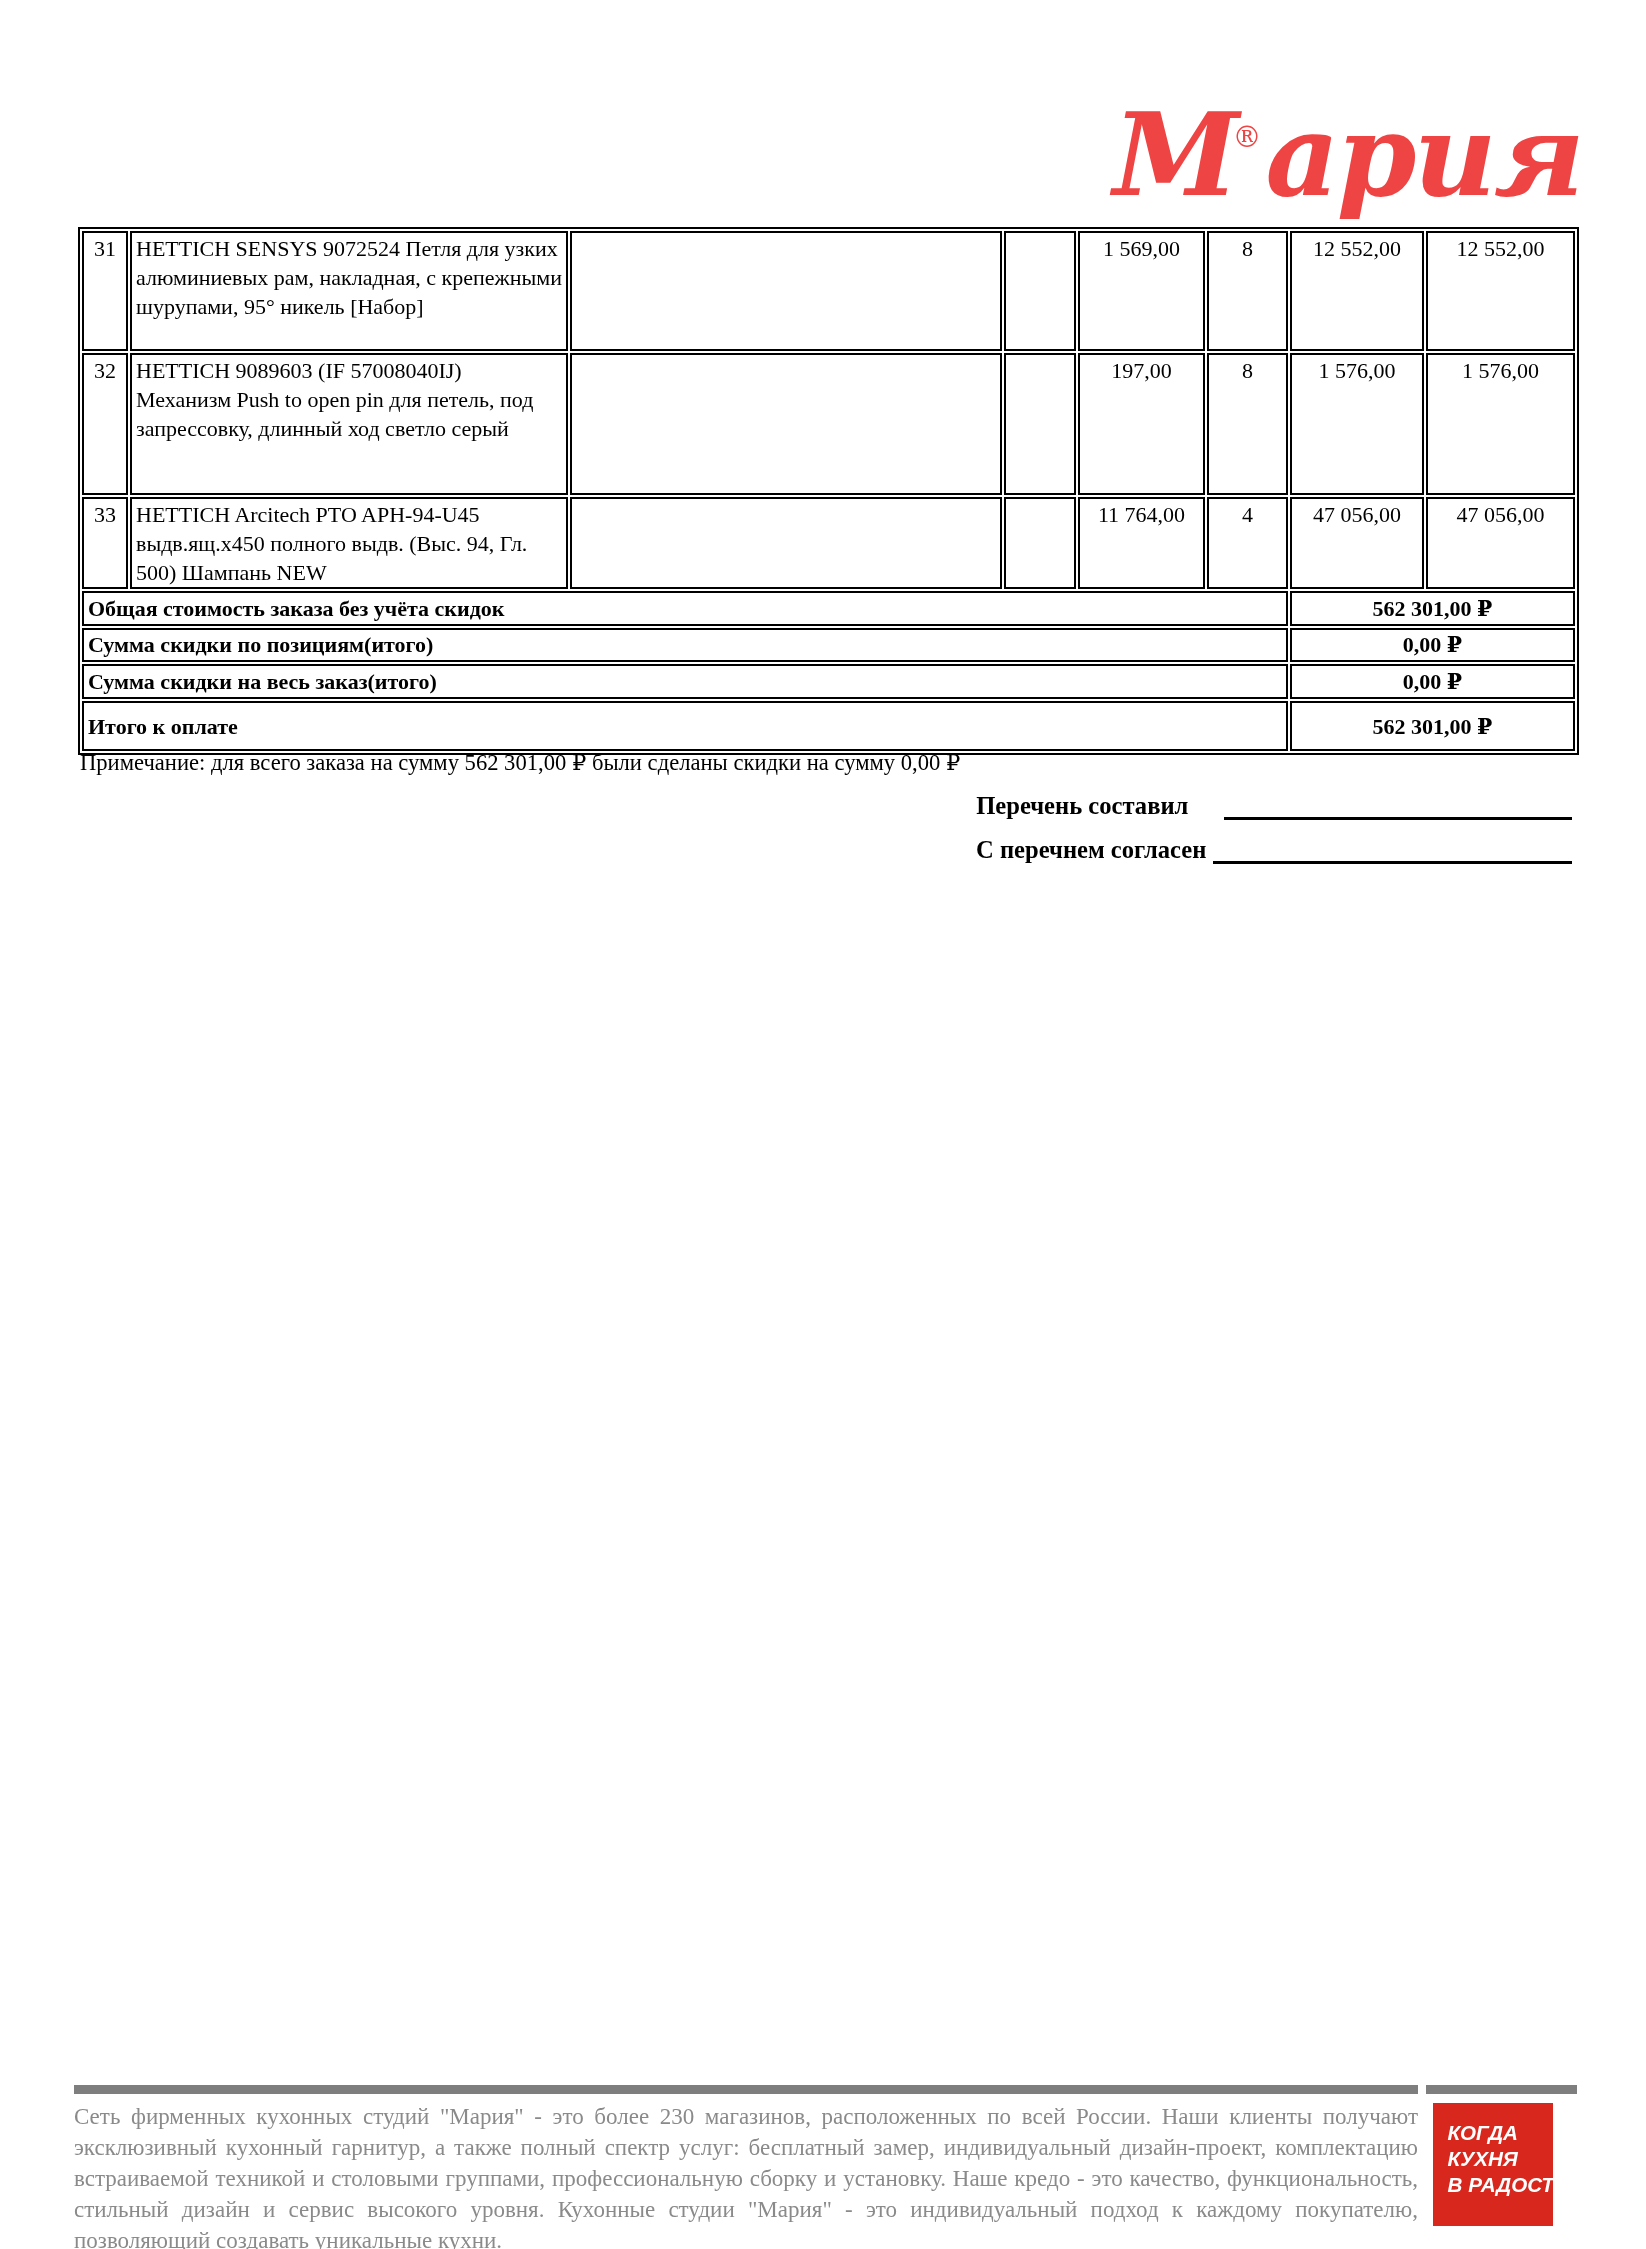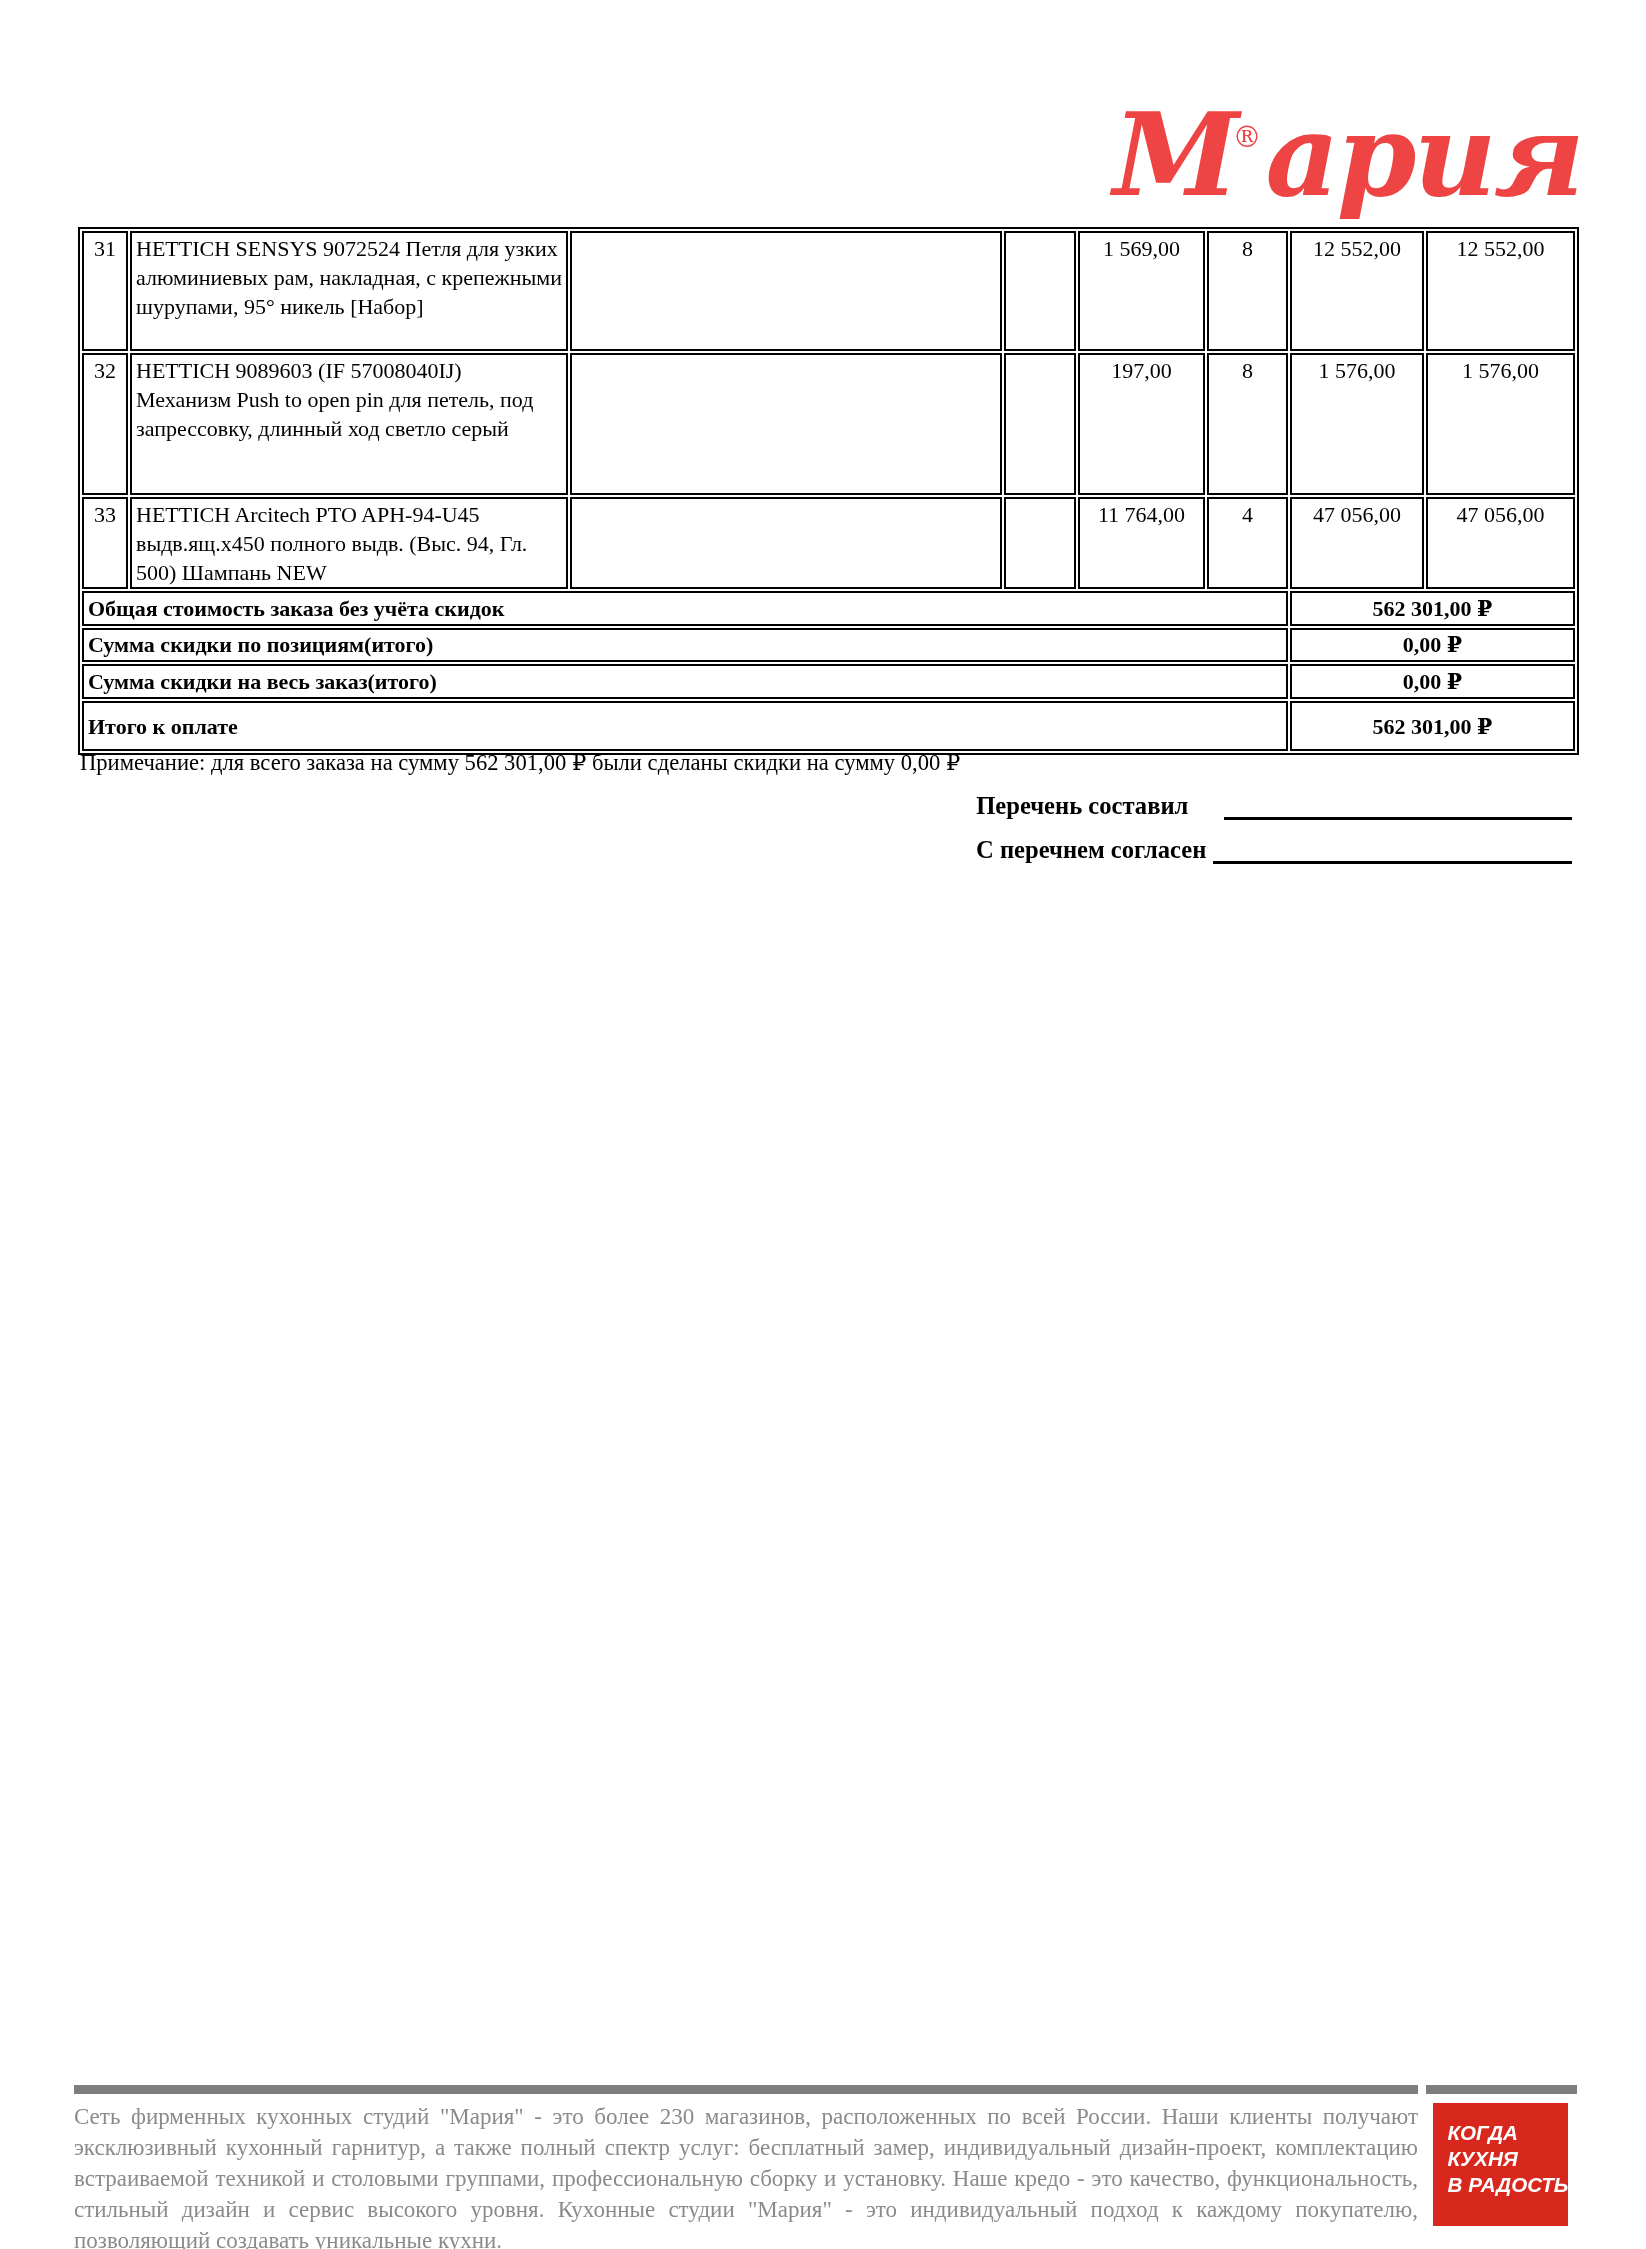--- a/index.html
+++ b/index.html
@@ -90,21 +90,21 @@
   }
   .rule.seg1{left:74px;width:1344px;}
   .rule.seg2{left:1426px;width:151px;}
   .footer-text{
     position:absolute;left:74px;top:2101px;width:1344px;
     font-size:23px;line-height:31px;
     color:#8a8a8a;text-align:justify;
   }
   .badge{
     position:absolute;left:1433px;top:2103px;
-    width:135px;height:123px;
+    width:120px;height:123px;
     background:#d8271d;
     box-sizing:border-box;
     padding:16.6px 0 0 14.6px;
   }
   .badge .bl{
     display:block;
     font-family:"Liberation Sans","DejaVu Sans",sans-serif;
     font-style:italic;font-weight:bold;
     font-size:20.6px;line-height:26px;
     color:#ffffff;white-space:nowrap;

